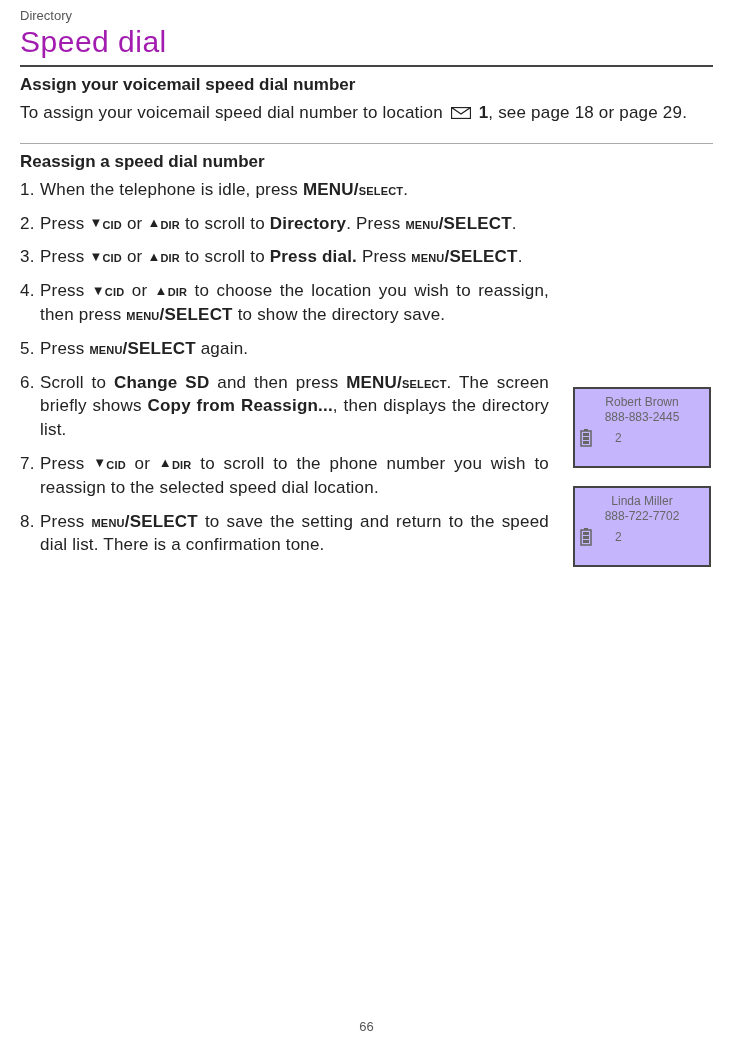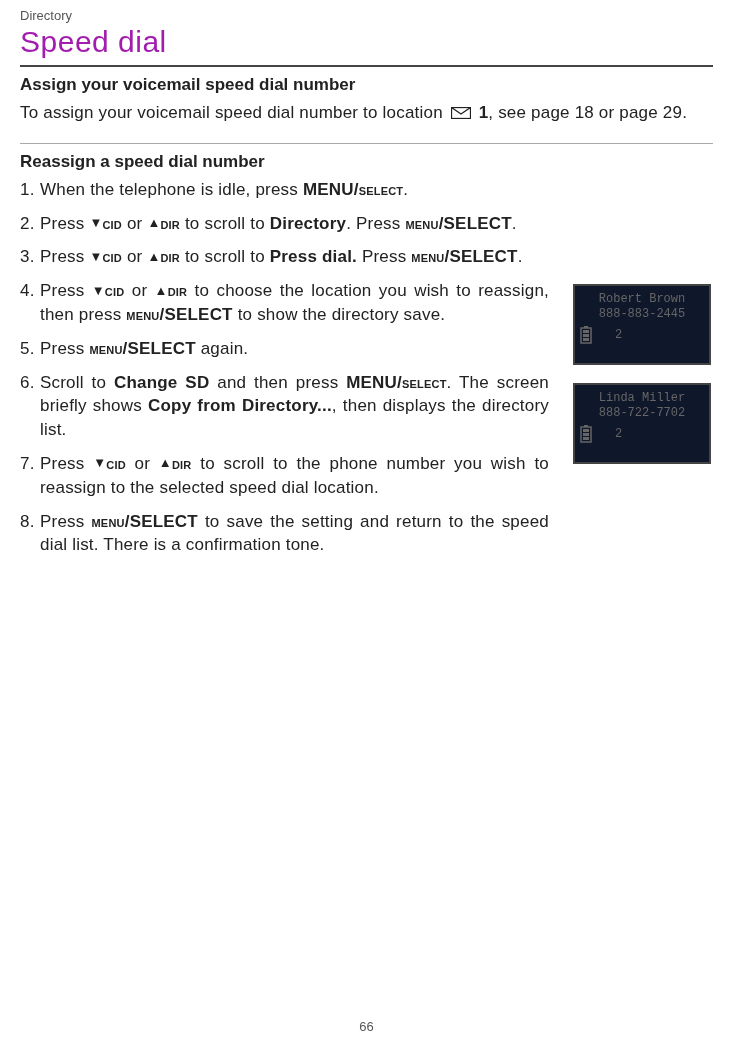--- a/index.html
+++ b/index.html
@@ -45,21 +45,21 @@
     }
     .section-text {
       font-size: 17px;
       line-height: 1.4;
       text-align: justify;
       letter-spacing: 0.2px;
     }
     .content-row {
       display: flex;
       gap: 24px;
-      align-items: center;
+      align-items: flex-end;
     }
     .steps-col {
       flex: 1;
     }
     .screens-col {
       width: 140px;
       display: flex;
       flex-direction: column;
       gap: 18px;
       padding-top: 4px;
@@ -82,24 +82,24 @@
       counter-increment: step;
       content: counter(step) ".";
       position: absolute;
       left: 0;
       font-size: 17px;
     }
     .screen {
       border: 2px solid #444;
       width: 138px;
       padding: 6px 4px 4px 4px;
-      font-family: Liberation Mono, monospace;
+      font-family: Liberation Sans, sans-serif;
       font-size: 12px;
       color: #666;
-      background: #0f172a;
+      background: #c4b5fd;
     }
     .screen .line {
       text-align: center;
       white-space: pre;
       line-height: 1.25;
     }
     .screen .status-row {
       display: flex;
       align-items: center;
       margin-top: 4px;
@@ -167,21 +167,21 @@
 <div class="section-heading">Reassign a speed dial number</div>
 
 <div class="content-row">
   <div class="steps-col">
     <ol class="steps" id="steps-list">
         <li><span>When the telephone is idle, press </span><b>MENU/</b><span class="smallcaps">select</span><span>.</span></li>
         <li><span>Press </span><span class="tri">▼</span><span class="smallcaps">cid</span><span> or </span><span class="tri">▲</span><span class="smallcaps">dir</span><span> to scroll to </span><b>Directory</b><span>. Press </span><span class="smallcaps">menu</span><b>/SELECT</b><span>.</span></li>
         <li><span>Press </span><span class="tri">▼</span><span class="smallcaps">cid</span><span> or </span><span class="tri">▲</span><span class="smallcaps">dir</span><span> to scroll to </span><b>Press dial.</b><span> Press </span><span class="smallcaps">menu</span><b>/SELECT</b><span>.</span></li>
         <li><span>Press </span><span class="tri">▼</span><span class="smallcaps">cid</span><span> or </span><span class="tri">▲</span><span class="smallcaps">dir</span><span> to choose the location you wish to reassign, then press </span><span class="smallcaps">menu</span><b>/SELECT</b><span> to show the directory save.</span></li>
         <li><span>Press </span><span class="smallcaps">menu</span><b>/SELECT</b><span> again.</span></li>
-        <li><span>Scroll to </span><b>Change SD</b><span> and then press </span><b>MENU/</b><span class="smallcaps">select</span><span>. The screen briefly shows </span><b>Copy from Directory...</b><span>, then displays the directory list.</span></li>
+        <li><span>Scroll to </span><b>Change SD</b><span> and then press </span><b>MENU/</b><span class="smallcaps">select</span><span>. The screen briefly shows </span><b>Copy from Reassign...</b><span>, then displays the directory list.</span></li>
         <li><span>Press </span><span class="tri">▼</span><span class="smallcaps">cid</span><span> or </span><span class="tri">▲</span><span class="smallcaps">dir</span><span> to scroll to the phone number you wish to reassign to the selected speed dial location.</span></li>
         <li><span>Press </span><span class="smallcaps">menu</span><b>/SELECT</b><span> to save the setting and return to the speed dial list. There is a confirmation tone.</span></li>
       </ol>
   </div>
   <div class="screens-col" id="screens-col">
       <div class="screen">
         <div class="line">Robert Brown</div>
         <div class="line">888-883-2445</div>
         <div class="status-row">
           <span class="battery">

